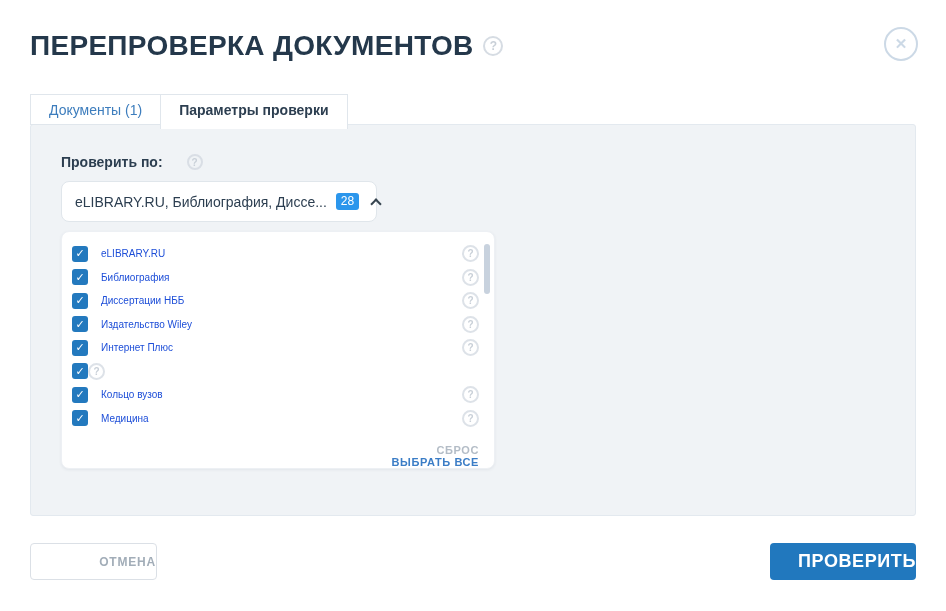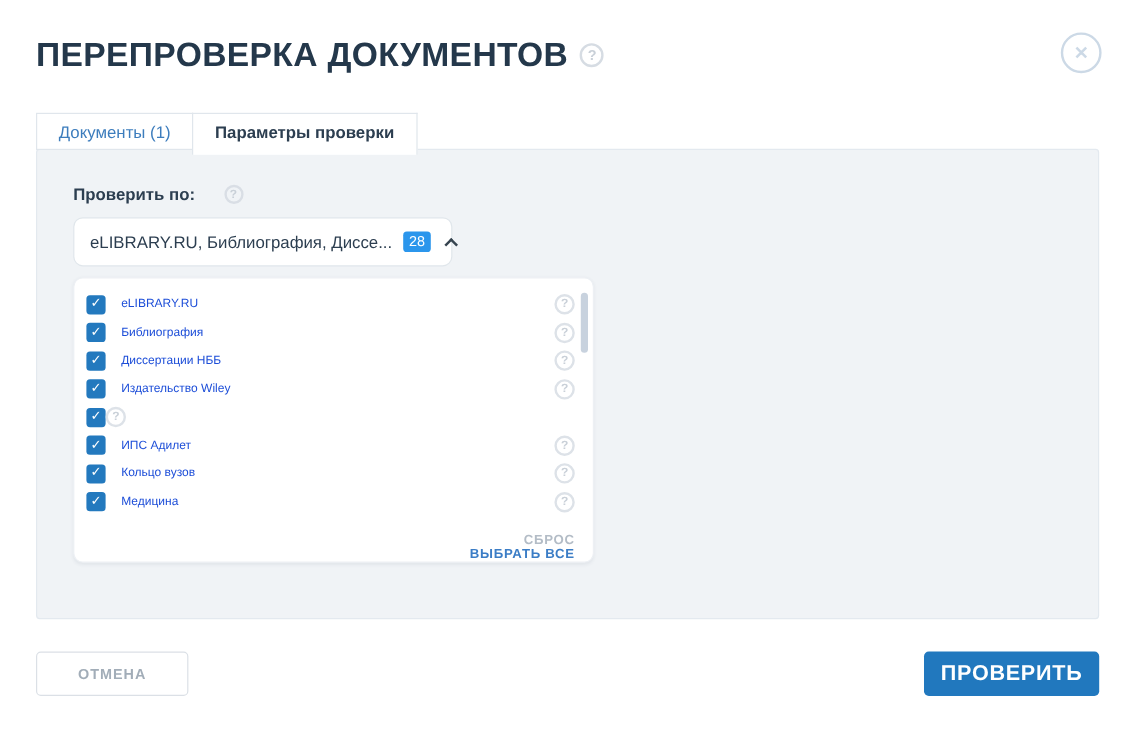--- a/index.html
+++ b/index.html
@@ -49,21 +49,21 @@
     cursor:pointer; flex:none; }
   .source-label { font-size:10px; color:#1d4ed8; margin-left:13px; flex:1; }
   .list-footer { display:flex; justify-content:space-between; align-items:flex-end; margin-top:14px;flex-direction:column; }
   .reset-link { font-size:11px; font-weight:bold; color:#b3bcc6; letter-spacing:.6px; cursor:pointer; }
   .select-all-link { font-size:11px; font-weight:bold; color:#3b7dc6; letter-spacing:.6px; cursor:pointer; }
   .scrollbar-thumb { position:absolute; top:12px; right:4px; width:6px; height:50px;
     border-radius:3px; background:#c8d2de; cursor:pointer; }
 
   
   .footer { display:flex; justify-content:space-between; margin:27px 30px 0; }
-  .btn { display:flex; align-items:center; justify-content:center; border-radius:4px;
+  .btn { display:flex; align-items:center; justify-content:flex-end; border-radius:4px;
     font-weight:bold; cursor:pointer; }
   .btn-cancel { width:127px; height:37px; background:#fff; border:1px solid #dbe0e6;
     color:#a2adb8; font-size:12px; letter-spacing:.8px; }
   .btn-submit { width:146px; height:37px; background:#2178be; border:none;
     color:#fff; font-size:18px; letter-spacing:.6px; }
 </style>
 </head>
 <body>
 
 <div class="header">
@@ -139,30 +139,30 @@
         <span class="source-label">Издательство Wiley</span>
         <span class="help-icon help-row">
           <span>?</span>
         </span>
       </div>
 
       <div class="source-row">
         <span class="checkbox">
           <span>✓</span>
         </span>
-        <span class="help-icon help-row">
-          <span>?</span>
-        </span>
-      </div>
-
-      <div class="source-row">
-        <span class="checkbox">
-          <span>✓</span>
-        </span>
-        <span class="source-label">ИПС Адилет</span>
+        <span class="source-label">Интернет Плюс</span>
+        <span class="help-icon help-row">
+          <span>?</span>
+        </span>
+      </div>
+
+      <div class="source-row">
+        <span class="checkbox">
+          <span>✓</span>
+        </span>
         <span class="help-icon help-row">
           <span>?</span>
         </span>
       </div>
 
       <div class="source-row">
         <span class="checkbox">
           <span>✓</span>
         </span>
         <span class="source-label">Кольцо вузов</span>

